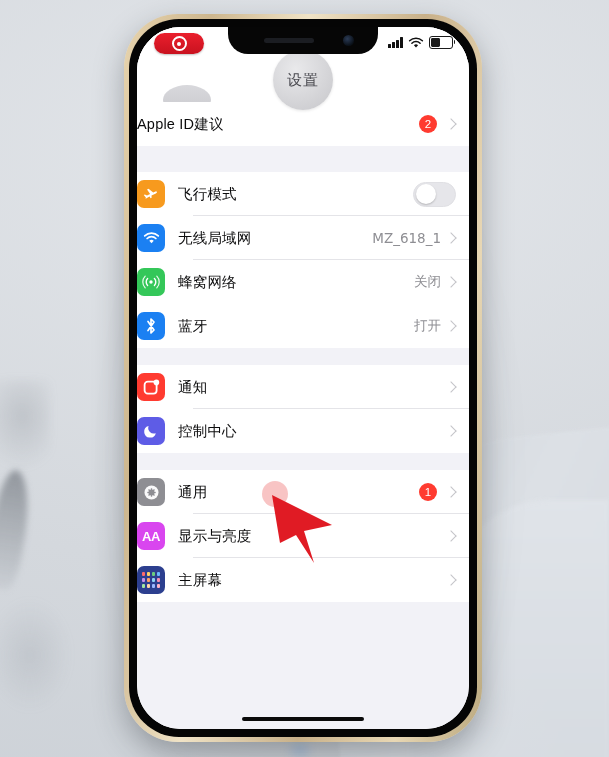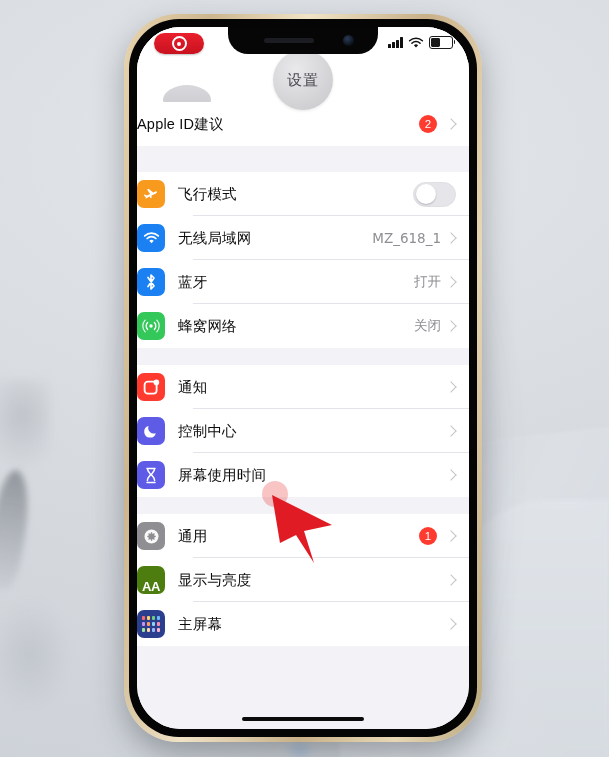--- a/index.html
+++ b/index.html
@@ -239,42 +239,42 @@
                 <path d="M4.1 6.5a6.3 6.3 0 0 1 8.8 0" stroke="#fff" stroke-width="1.7" fill="none" stroke-linecap="round"></path>
                 <path d="M1.7 3.9a9.8 9.8 0 0 1 13.6 0" stroke="#fff" stroke-width="1.7" fill="none" stroke-linecap="round"></path>
               </svg>
             </div>
             <div class="label">无线局域网</div>
             <div class="value">MZ_618_1</div>
             <div class="chev"></div>
             <div class="sep"></div>
           </div>
           <div class="row">
-            <div class="ic" style="background: rgb(27, 128, 242);">
-              <svg width="12" height="18" viewBox="0 0 12 18">
-                <path d="M3 4.5 9 13 6 16V2l3 3-6 8.5" stroke="#fff" stroke-width="1.7" fill="none" stroke-linejoin="round" stroke-linecap="round"></path>
-              </svg>
-            </div>
-            <div class="label">蓝牙</div>
-            <div class="value">打开</div>
-            <div class="chev"></div>
-            <div class="sep"></div>
-          </div>
-          <div class="row">
             <div class="ic" style="background: rgb(52, 199, 89);">
               <svg width="18" height="18" viewBox="0 0 18 18">
                 <circle cx="9" cy="9" r="1.7" fill="#fff"></circle>
                 <path d="M5.6 5.6a4.8 4.8 0 0 0 0 6.8M12.4 5.6a4.8 4.8 0 0 1 0 6.8" stroke="#fff" stroke-width="1.4" fill="none" stroke-linecap="round"></path>
                 <path d="M3.2 3.2a8.2 8.2 0 0 0 0 11.6M14.8 3.2a8.2 8.2 0 0 1 0 11.6" stroke="#fff" stroke-width="1.2" fill="none" stroke-linecap="round" opacity=".9"></path>
               </svg>
             </div>
             <div class="label">蜂窝网络</div>
             <div class="value">关闭</div>
             <div class="chev"></div>
           </div>
+          <div class="row">
+            <div class="ic" style="background: rgb(27, 128, 242);">
+              <svg width="12" height="18" viewBox="0 0 12 18">
+                <path d="M3 4.5 9 13 6 16V2l3 3-6 8.5" stroke="#fff" stroke-width="1.7" fill="none" stroke-linejoin="round" stroke-linecap="round"></path>
+              </svg>
+            </div>
+            <div class="label">蓝牙</div>
+            <div class="value">打开</div>
+            <div class="chev"></div>
+            <div class="sep"></div>
+          </div>
         </div>
         <div class="gap-sm"></div>
         <div class="group">
           <div class="row">
             <div class="ic" style="background: rgb(255, 59, 48);">
               <svg width="17" height="17" viewBox="0 0 17 17">
                 <rect x="1.6" y="2.6" width="12" height="12" rx="3.2" stroke="#fff" stroke-width="1.8" fill="none"></rect>
                 <circle cx="13.4" cy="3.4" r="2.8" fill="#fff"></circle>
               </svg>
             </div>
@@ -284,29 +284,20 @@
           </div>
           <div class="row">
             <div class="ic" style="background: rgb(94, 92, 230);">
               <svg width="16" height="16" viewBox="0 0 16 16">
                 <path d="M12.8 10.2A5.6 5.6 0 0 1 5.6 3a5.9 5.9 0 1 0 7.2 7.2z" fill="#fff"></path>
               </svg>
             </div>
             <div class="label">控制中心</div>
             <div class="chev"></div>
             <div class="sep"></div>
-          </div>
-          <div class="row">
-            <div class="ic" style="background: rgb(94, 92, 230);">
-              <svg width="14" height="17" viewBox="0 0 14 17">
-                <path d="M3 1.6h8M3 15.4h8M3.4 1.6c0 3.4 3.2 4.6 3.2 5.9s-3.2 2.5-3.2 5.9M10.6 1.6c0 3.4-3.2 4.6-3.2 5.9s3.2 2.5 3.2 5.9" stroke="#fff" stroke-width="1.5" fill="none" stroke-linecap="round"></path>
-              </svg>
-            </div>
-            <div class="label">屏幕使用时间</div>
-            <div class="chev"></div>
           </div>
         </div>
         <div class="gap-sm"></div>
         <div class="group">
           <div class="row">
             <div class="ic" style="background: rgb(142, 142, 147);">
               <svg width="19" height="19" viewBox="0 0 19 19">
                 <circle cx="9.5" cy="9.5" r="7" fill="#fff" opacity=".95"></circle>
                 <circle cx="9.5" cy="9.5" r="3" fill="#8e8e93"></circle>
                 <g stroke="#8e8e93" stroke-width="1.3">
@@ -316,21 +307,21 @@
                   <line x1="6.530151519016501" y1="12.4698484809835" x2="12.469848480983499" y2="6.5301515190165"></line>
                 </g>
               </svg>
             </div>
             <div class="label">通用</div>
             <div class="badge" style="background: rgb(255, 59, 48);">1</div>
             <div class="chev"></div>
             <div class="sep"></div>
           </div>
           <div class="row">
-            <div class="ic" style="background: #4d7c0f; align-items: flex-end;">
+            <div class="ic" style="background: #d946ef;">
               <span class="aa">AA</span>
             </div>
             <div class="label">显示与亮度</div>
             <div class="chev"></div>
             <div class="sep"></div>
           </div>
           <div class="row">
             <div class="ic" style="background: rgb(44, 63, 143);">
               <div class="grid-ic">
                 <i style="background:#ff6b6b"></i>

